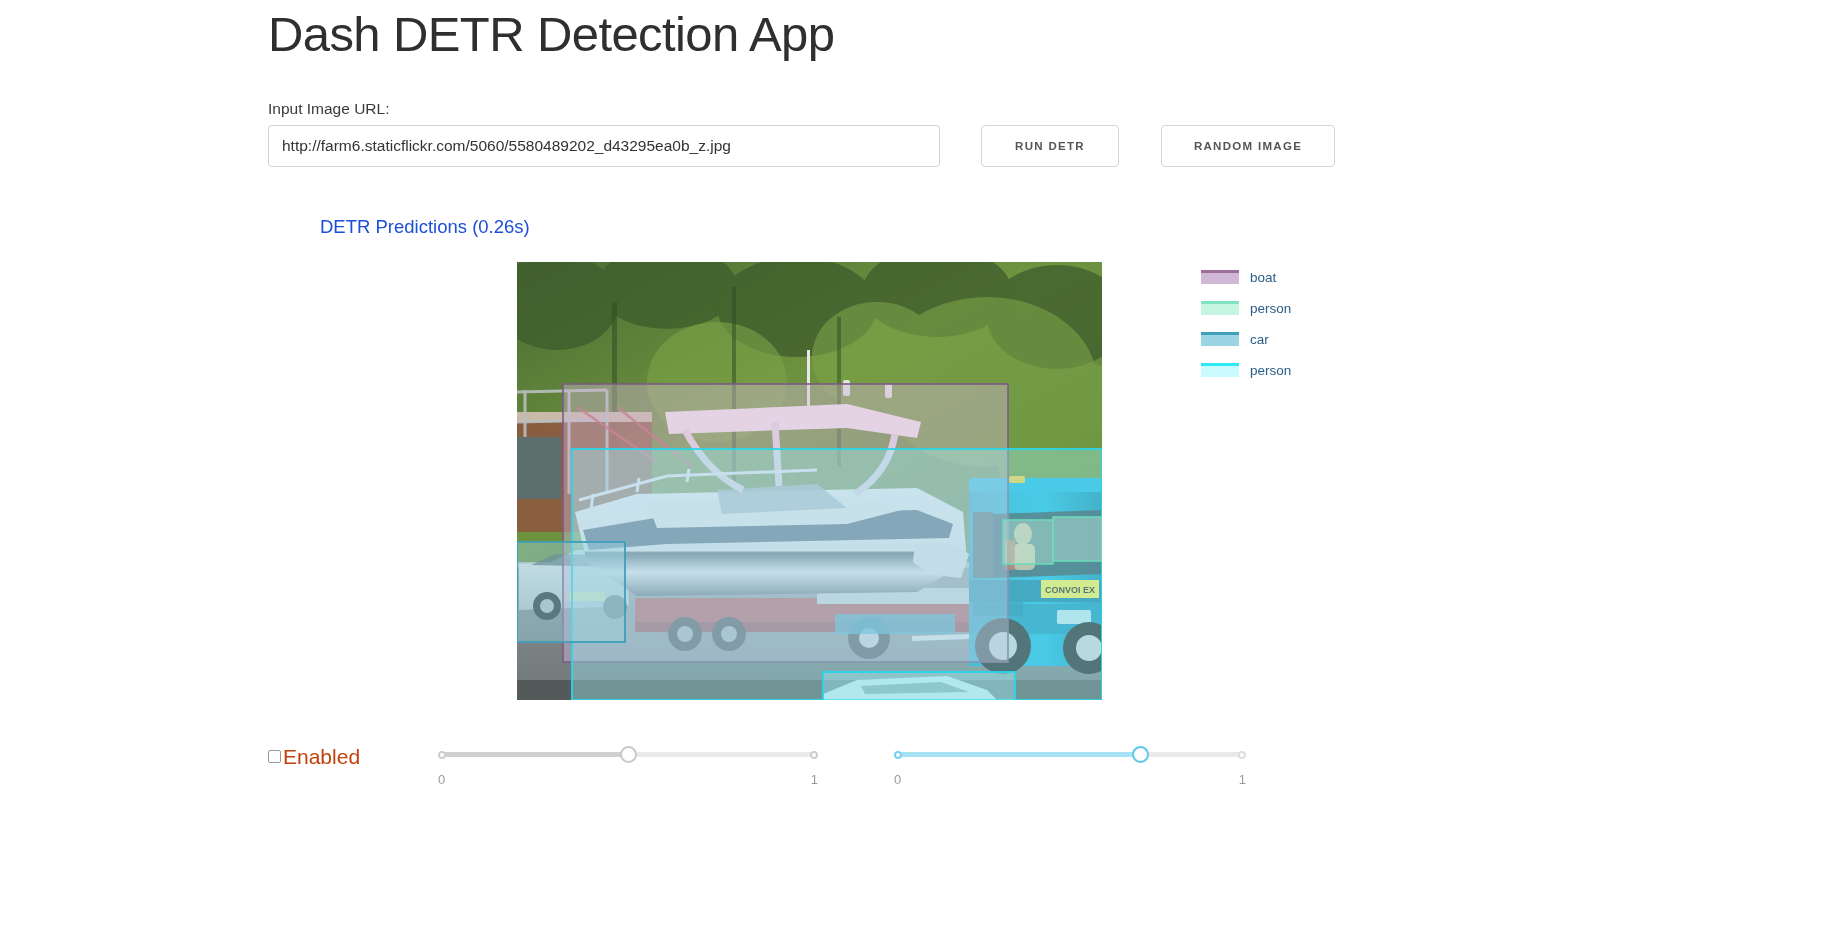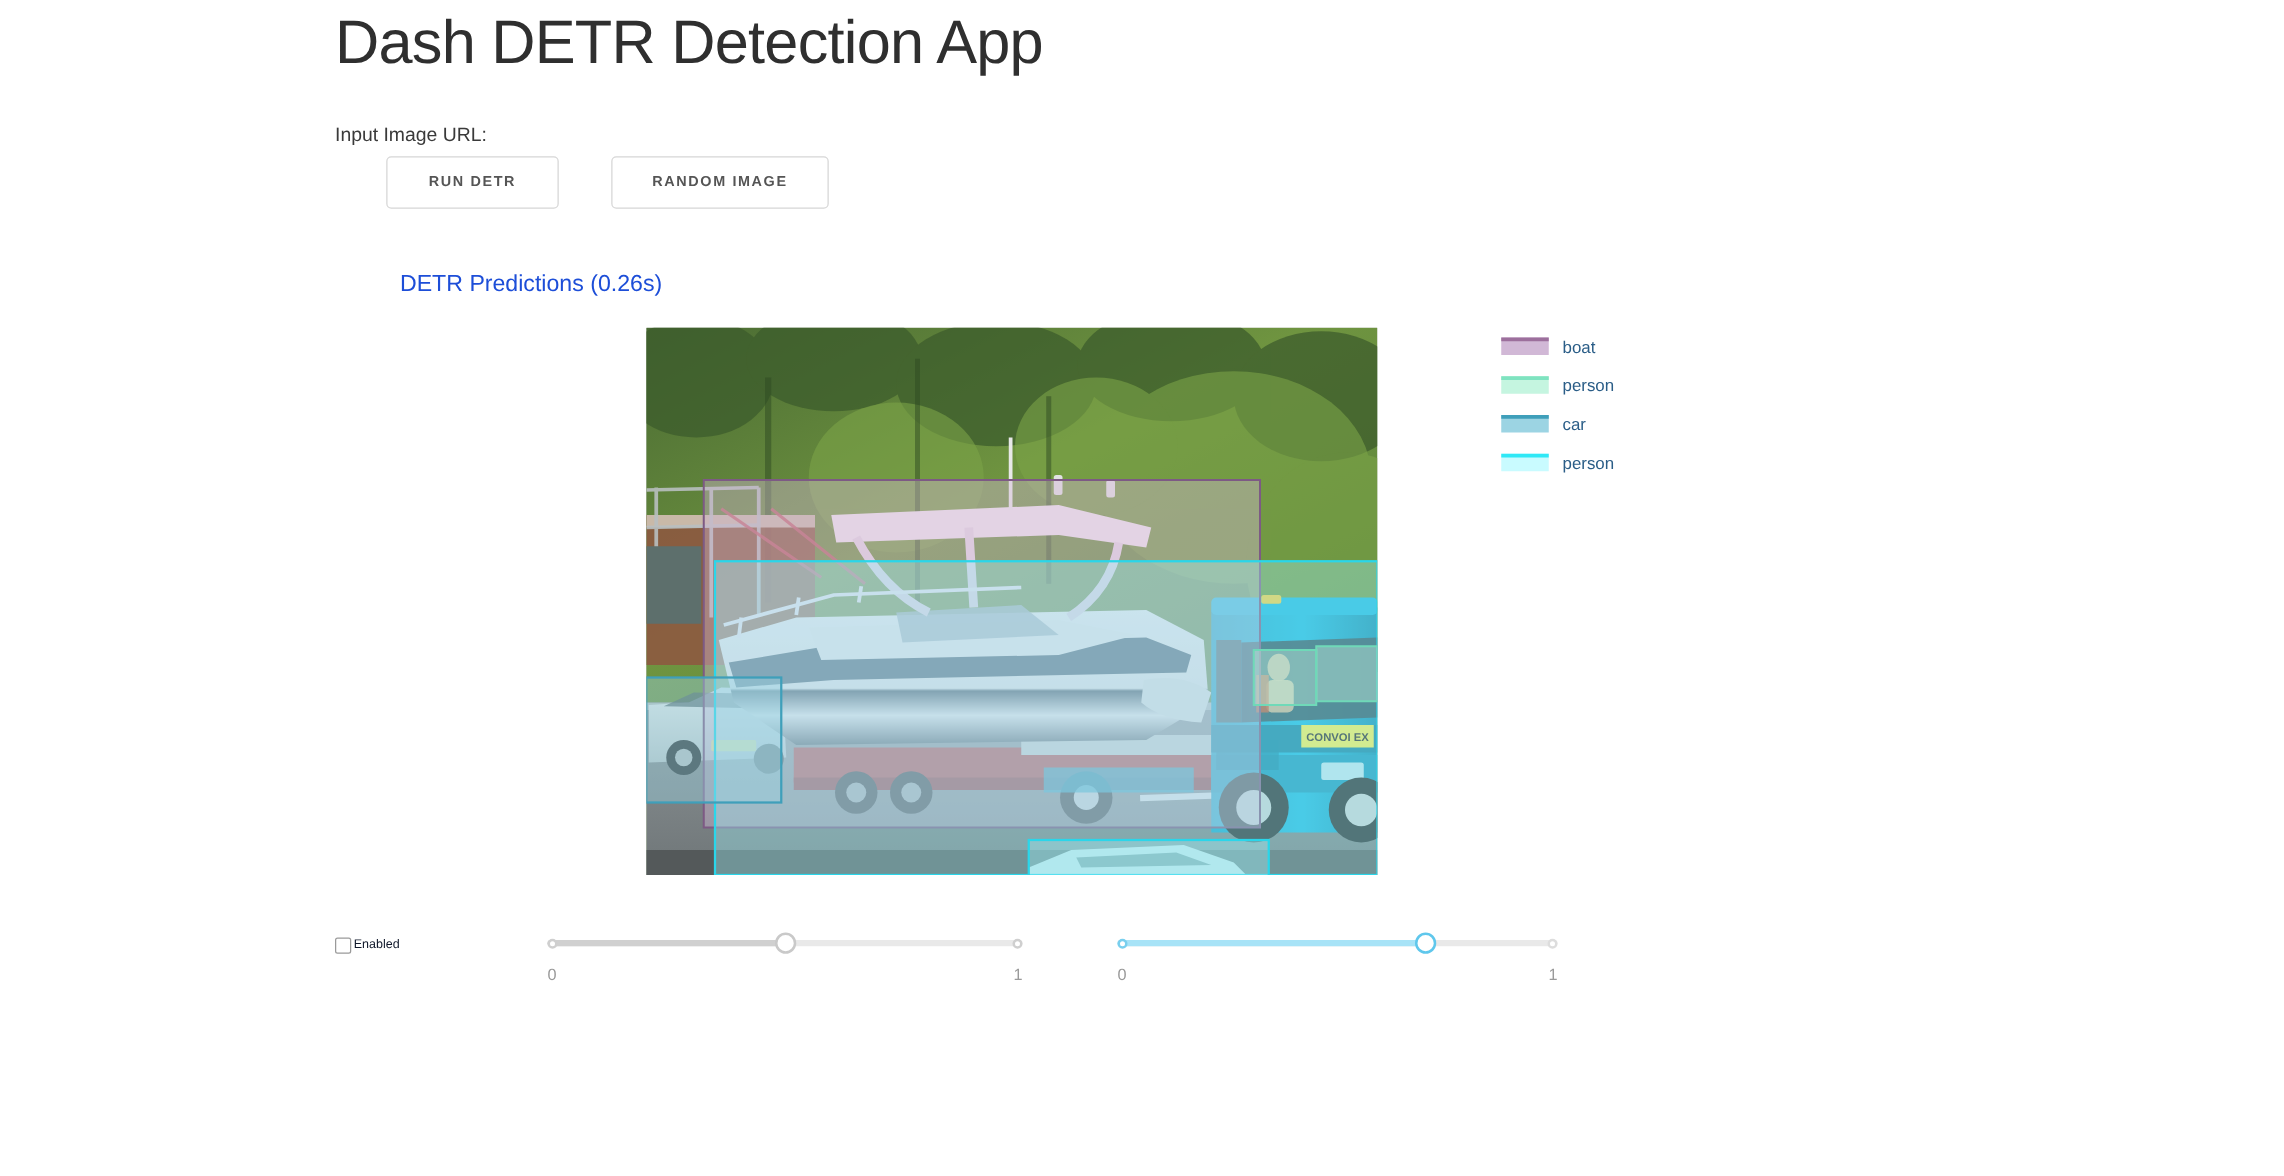--- a/index.html
+++ b/index.html
@@ -184,22 +184,22 @@
     height: 13px;
     border: 1px solid #9a9a9a;
     border-radius: 2px;
     background: #fff;
     box-sizing: border-box;
     margin: 0 2px 0 0;
     flex: 0 0 auto;
     cursor: pointer;
   }
   .chk-label {
-    font-size: 10px;
-    color: #0f172a;
+    font-size: 21px;
+    color: #c2410c;
     line-height: 1;
   }
 
   .slider {
     position: relative;
     width: 380px;
     height: 48px;
     margin-top: 14px;
   }
   .slider.wide { width: 352px; }
@@ -257,20 +257,21 @@
 
 <div class="page">
 
   <div class="container">
 
     <h1 class="app-title">Dash DETR Detection App</h1>
 
     <label class="input-label">Input Image URL:</label>
 
     <div class="control-row">
+      <input class="url-input" type="text" value="http://farm6.staticflickr.com/5060/5580489202_d43295ea0b_z.jpg" style="">
       <button class="btn btn-run">RUN DETR</button>
       <button class="btn btn-random">RANDOM IMAGE</button>
     </div>
 
     <div class="pred-title">DETR Predictions (0.26s)</div>
 
     <div class="figure-area">
 
       <div class="image-wrap">
         <svg class="detect-svg" width="585" height="438" viewBox="0 0 585 438">

